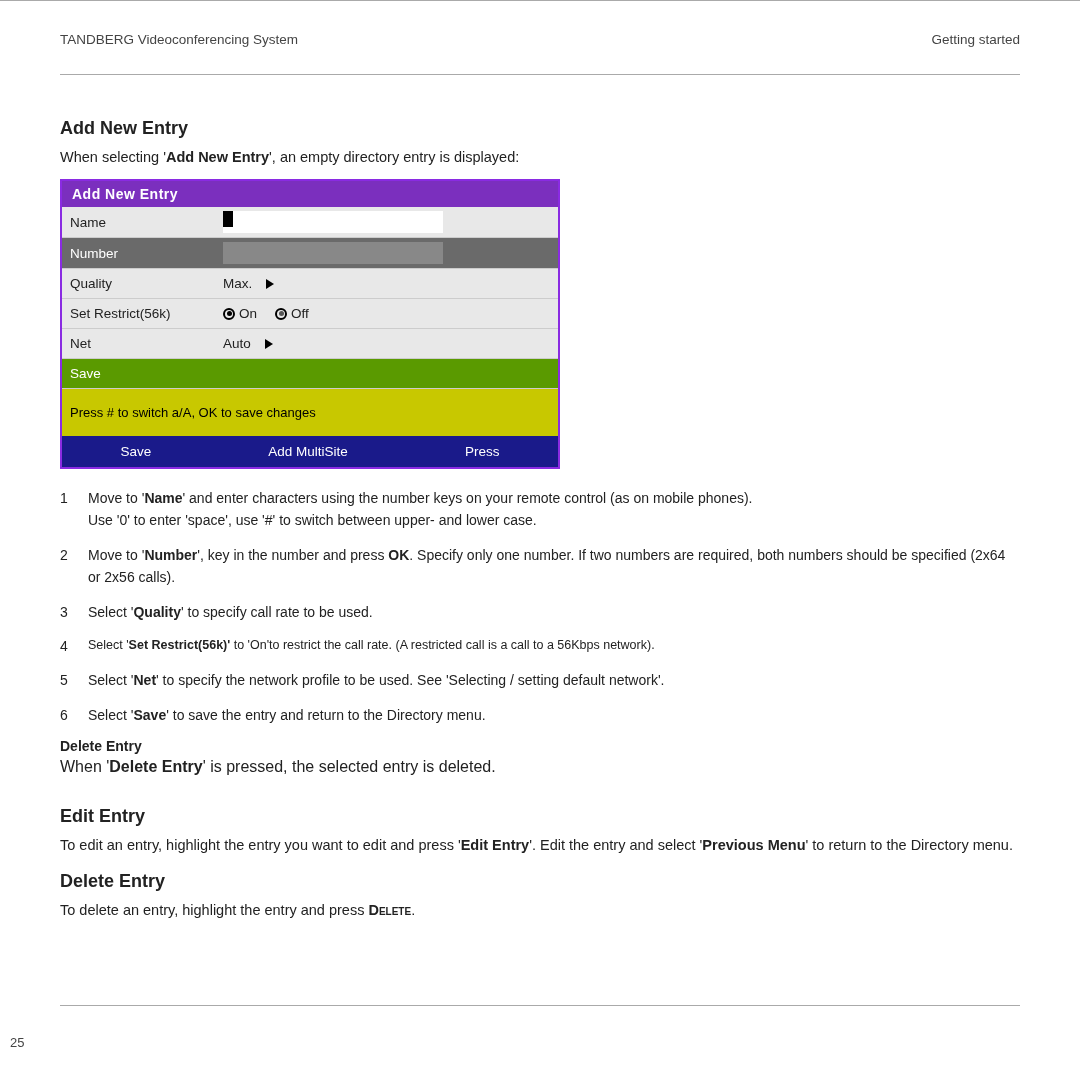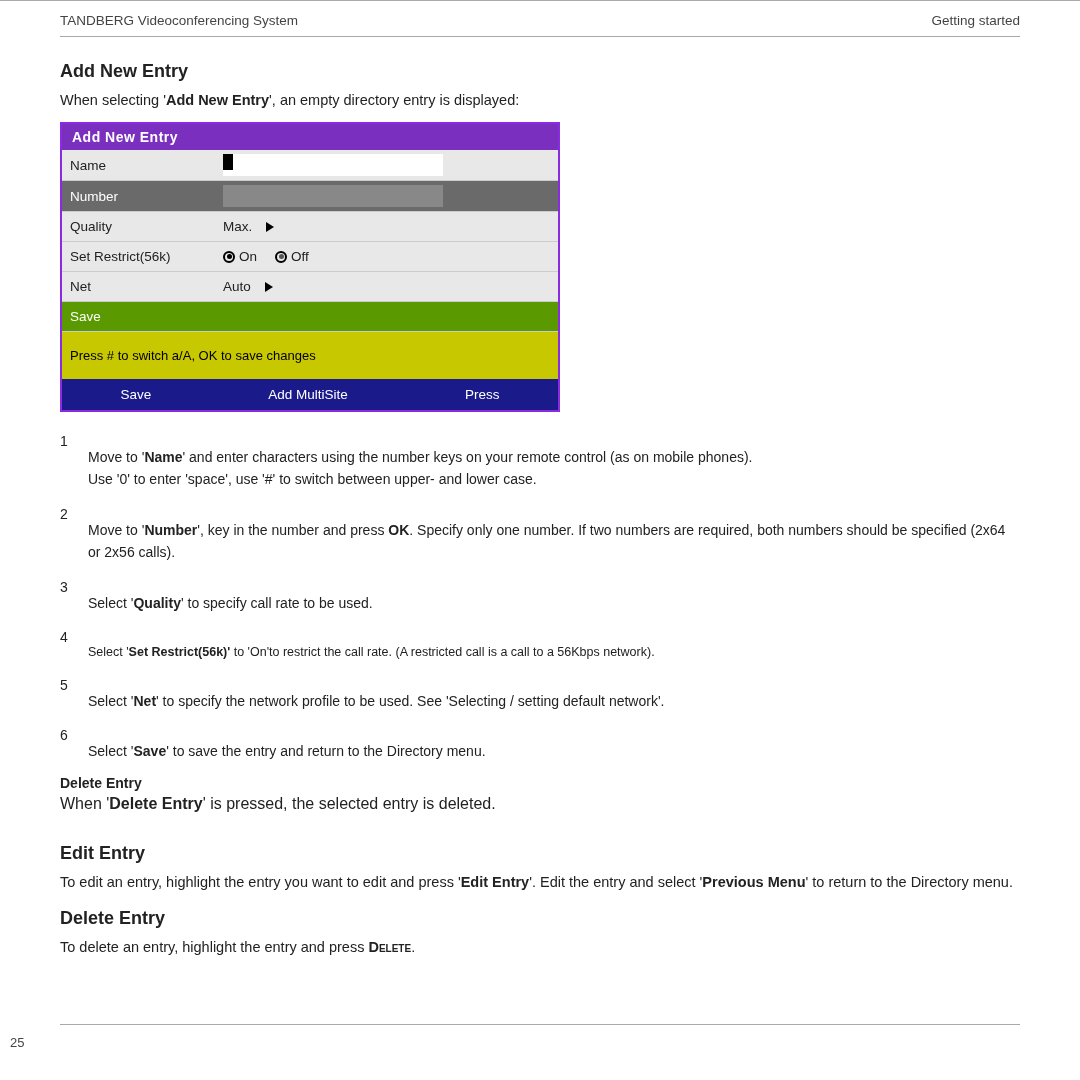--- a/index.html
+++ b/index.html
@@ -10,20 +10,21 @@
       font-family: Arial, Helvetica, sans-serif;
       font-size: 15px;
       color: #222;
       overflow: hidden;
     }
     .page {
       width: 1080px;
       height: 1060px;
       display: flex;
       flex-direction: column;
+      gap: 19px;
     }
     .top-rule {
       width: 100%;
       border-top: 1px solid #aaa;
       margin-bottom: 0;
     }
     .header {
       display: flex;
       justify-content: space-between;
       padding: 12px 60px 8px 60px;
@@ -176,21 +177,21 @@
     }
     .step {
       display: flex;
       margin-bottom: 12px;
       align-items: flex-start;
     }
     .step-num {
       min-width: 28px;
       font-size: 14px;
     }
-    .step-text { font-size: 14px; margin-top: 16px; }
+    .step-text { font-size: 14px; }
     .step-text b { font-weight: bold; }
     .step-text.small { font-size: 12.5px; }
     .subsection-title {
       font-weight: bold;
       font-size: 14px;
       margin-top: 6px;
       margin-bottom: 4px;
     }
     .delete-text {
       font-size: 16px;

